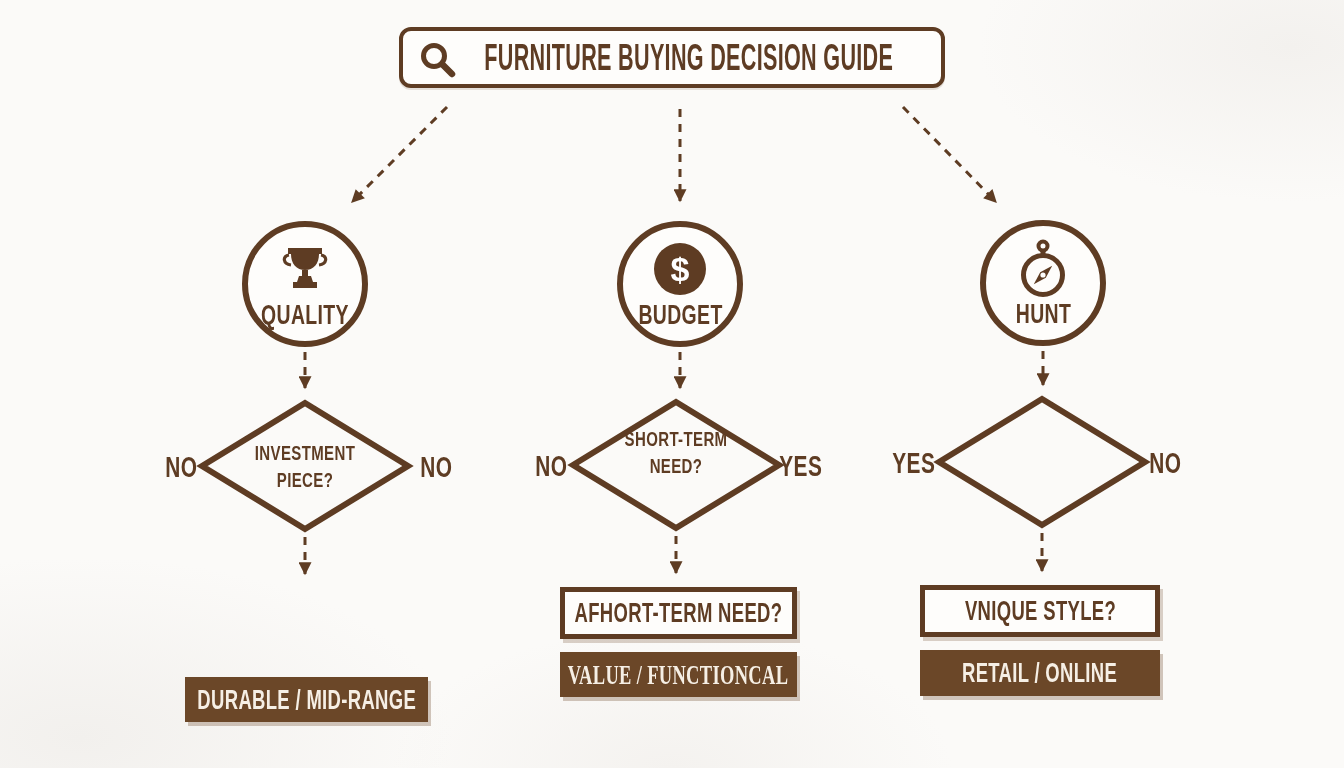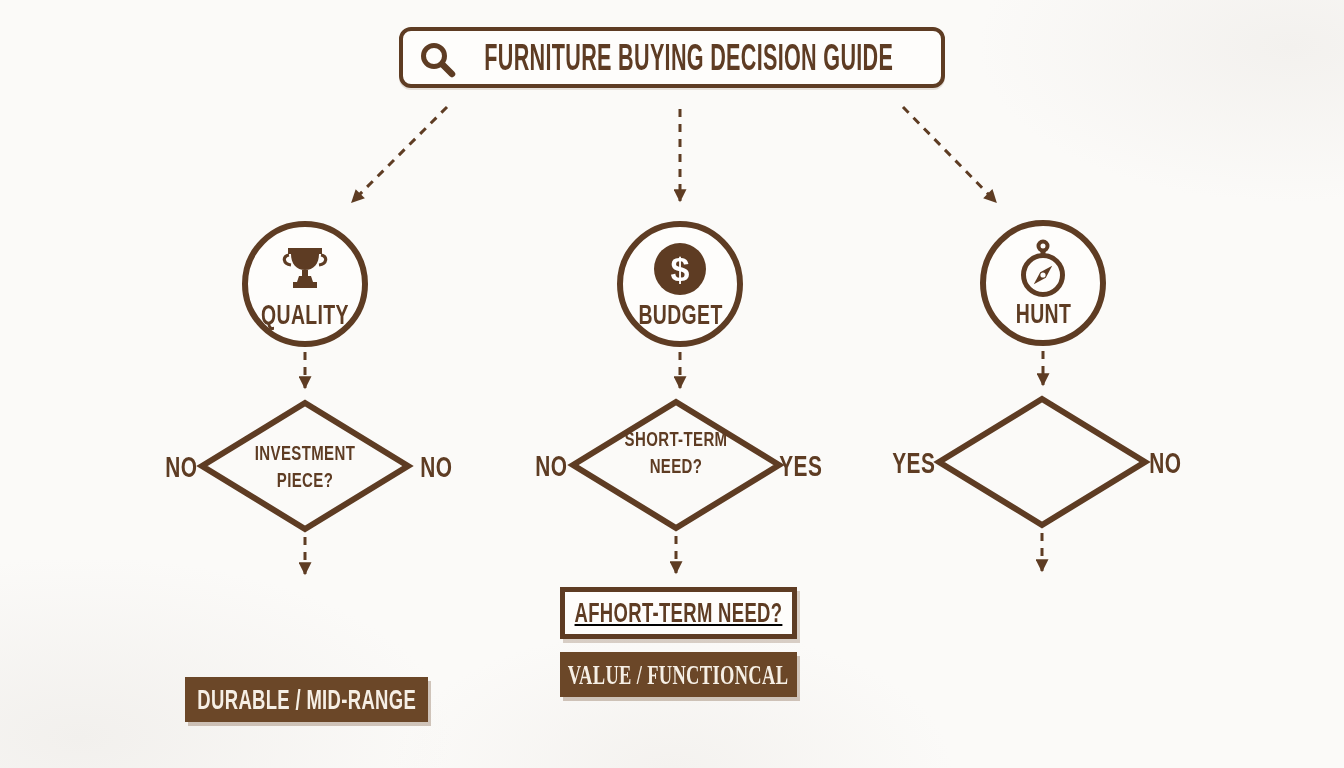--- a/index.html
+++ b/index.html
@@ -111,21 +111,21 @@
     background:var(--paper);
     box-shadow:3px 4px 0 rgba(110,74,43,.25);
   }
   .solid{
     background:var(--fill);
     box-shadow:3px 4px 0 rgba(110,74,43,.3);
   }
   .solid .t{color:var(--cream);}
   .o10{left:185px;top:588px;width:243px;height:52px;}
   .o20{left:185px;top:677px;width:243px;height:45px;}
-  .o11{left:560px;top:587px;width:237px;height:52px;text-decoration:underline;}
+  .o11{left:560px;top:587px;width:237px;height:52px;}
   .o21{left:560px;top:652px;width:237px;height:45px;font-family:Liberation Serif, serif;}
   .o12{left:920px;top:585px;width:240px;height:52px;}
   .o22{left:920px;top:650px;width:240px;height:46px;}
 
   .icon-stroke{stroke:var(--ink);fill:none;}
   .icon-fill{fill:var(--ink);}
 </style>
 </head>
 <body>
 
@@ -216,14 +216,20 @@
         <rect class="icon-fill" x="23.5" y="13" width="5" height="5"></rect>
         <circle class="icon-stroke" cx="26" cy="37" r="19.5" stroke-width="5"></circle>
         <polygon class="icon-fill" points="16.8,46.2 23.2,34.2 35.2,27.8 28.8,39.8"></polygon>
         <circle cx="26" cy="37" r="2.6" fill="var(--paper)"></circle>
       </svg>
     </div>
     <span class="t clabel">HUNT</span>
   </div>
   <div class="branch bl2"><span class="t">YES</span></div>
   <div class="branch br2"><span class="t">NO</span></div>
+  <div class="outcome outline o12">
+    <span class="t">VNIQUE STYLE?</span>
+  </div>
+  <div class="outcome solid o22">
+    <span class="t">RETAIL / ONLINE</span>
+  </div>
 
 </div>
 
 </body></html>

